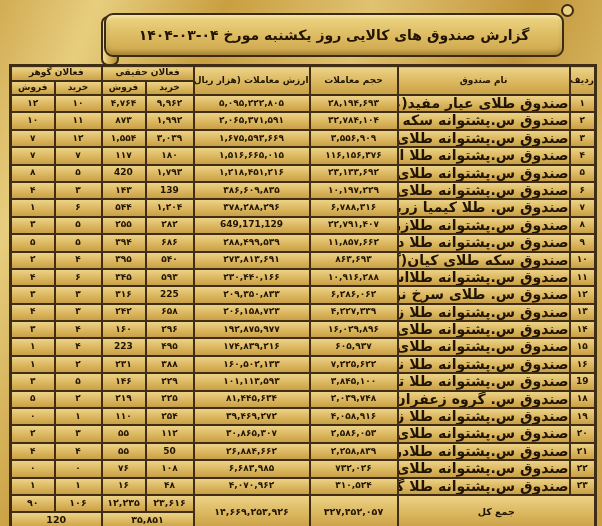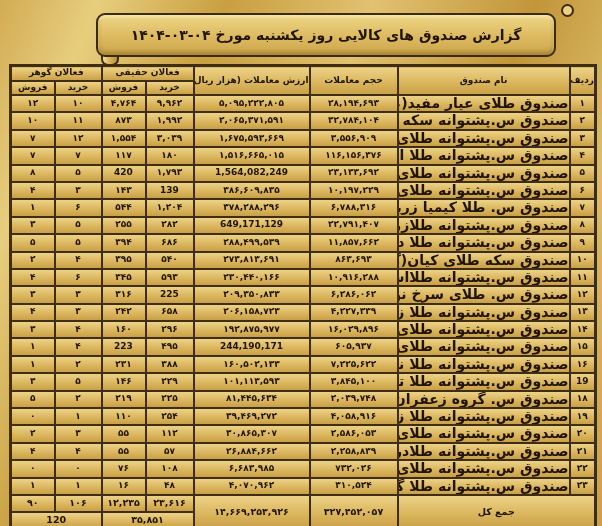--- a/index.html
+++ b/index.html
@@ -8,21 +8,21 @@
     width:602px;height:526px;
     overflow:hidden;
     font-family:"DejaVu Sans",sans-serif;
     direction:rtl;
     background:linear-gradient(112deg,
       #d2ac54 0%, #e7ce7e 12%, #c99f41 28%, #e0c271 46%,
       #c2953a 66%, #dcbd68 82%, #caa149 100%);
   }
   
   .banner{
-    position:absolute;left:96px;top:13px;width:456px;height:40px;
+    position:absolute;left:104px;top:13px;width:456px;height:40px;
     border:2px solid #3c2b14;border-radius:9px;
     background:linear-gradient(180deg,#eed786 0%,#dcb95f 55%,#cda64c 100%);
     box-shadow:inset 0 2px 3px rgba(255,245,210,.55), inset 0 -3px 4px rgba(90,60,10,.35);
     display:flex;align-items:center;justify-content:center;
   }
   .banner-roll{
     position:absolute;left:101px;top:16px;width:14px;height:46px;
     border:2px solid #3c2b14;border-radius:7px;
     background:linear-gradient(90deg,#f2dd95 0%,#d9b55c 45%,#b98f35 100%);
   }
@@ -136,21 +136,21 @@
           <td class="num">۱,۵۱۶,۶۶۵,۰۱۵</td>
           <td class="num">۱۸۰</td>
           <td class="num">۱۱۷</td>
           <td class="num">۷</td>
           <td class="num">۷</td>
         </tr>
         <tr>
           <td class="num">۵</td>
           <td class="fund">صندوق س.پشتوانه طلای زرین آگاه(مثقال)</td>
           <td class="num">۲۳,۱۳۳,۶۹۲</td>
-          <td class="num">1,564,082,249</td>
+          <td class="num">۱,۲۱۸,۴۵۱,۲۱۶</td>
           <td class="num">۱,۷۹۳</td>
           <td class="num">420</td>
           <td class="num">۵</td>
           <td class="num">۸</td>
         </tr>
         <tr>
           <td class="num">۶</td>
           <td class="fund">صندوق س.پشتوانه طلای صبا(نفیس)</td>
           <td class="num">۱۰,۱۹۷,۲۲۹</td>
           <td class="num">۳۸۶,۶۰۹,۸۳۵</td>
@@ -236,21 +236,21 @@
           <td class="num">۱۹۲,۸۷۵,۹۷۷</td>
           <td class="num">۲۹۶</td>
           <td class="num">۱۶۰</td>
           <td class="num">۴</td>
           <td class="num">۳</td>
         </tr>
         <tr>
           <td class="num">۱۵</td>
           <td class="fund">صندوق س.پشتوانه طلای زرافشان(زر)</td>
           <td class="num">۶۰۵,۹۳۷</td>
-          <td class="num">244,190,171</td>
+          <td class="num">۱۷۴,۸۳۹,۲۱۶</td>
           <td class="num">۴۹۵</td>
           <td class="num">223</td>
           <td class="num">۴</td>
           <td class="num">۱</td>
         </tr>
         <tr>
           <td class="num">۱۶</td>
           <td class="fund">صندوق س.پشتوانه طلا نهایت نگر(ناب)</td>
           <td class="num">۷,۲۲۵,۶۲۲</td>
           <td class="num">۱۶۰,۵۰۲,۱۳۳</td>
@@ -297,21 +297,21 @@
           <td class="num">۱۱۲</td>
           <td class="num">۵۵</td>
           <td class="num">۳</td>
           <td class="num">۲</td>
         </tr>
         <tr>
           <td class="num">۲۱</td>
           <td class="fund">صندوق س.پشتوانه طلادرخشان آبان(درخشان)</td>
           <td class="num">۲,۲۵۸,۸۳۹</td>
           <td class="num">۲۶,۸۸۴,۶۶۲</td>
-          <td class="num">۵۷</td>
+          <td class="num">50</td>
           <td class="num">۵۵</td>
           <td class="num">۴</td>
           <td class="num">۴</td>
         </tr>
         <tr>
           <td class="num">۲۲</td>
           <td class="fund">صندوق س.پشتوانه طلای کیمیا(امرالد)</td>
           <td class="num">۷۳۲,۰۲۶</td>
           <td class="num">۶,۶۸۳,۹۸۵</td>
           <td class="num">۱۰۸</td>

